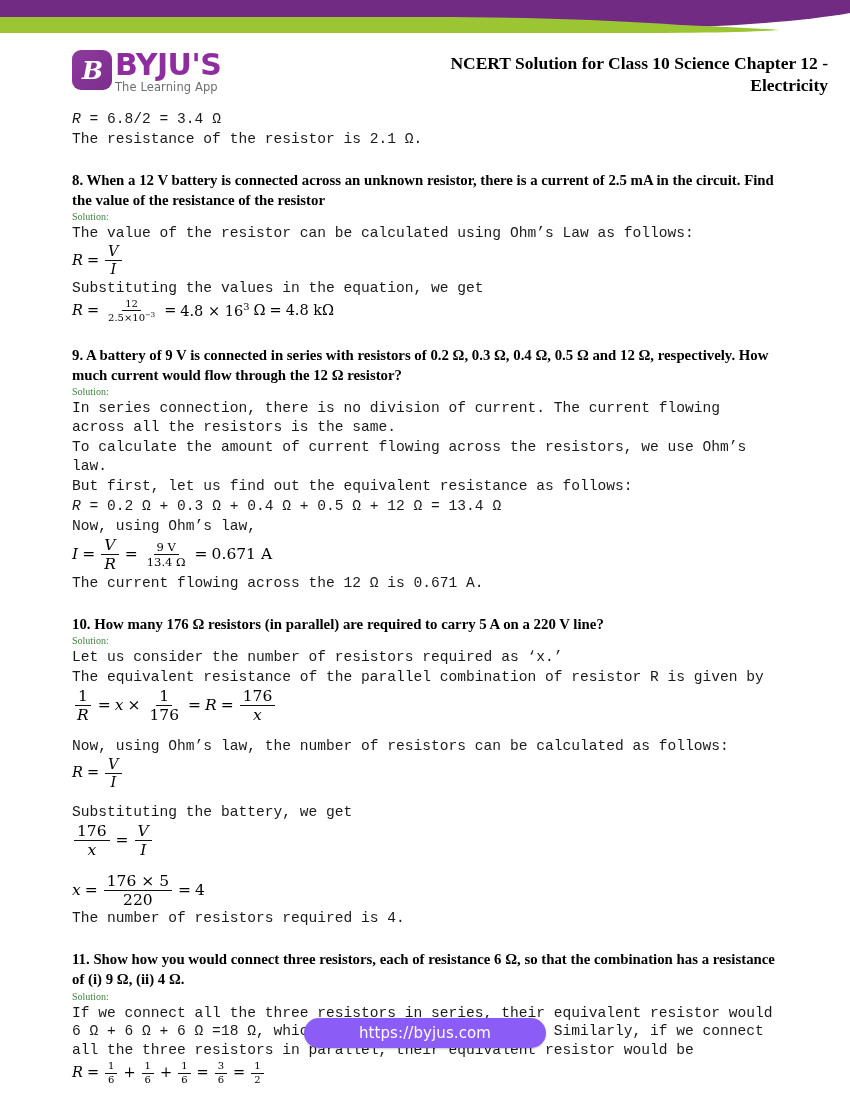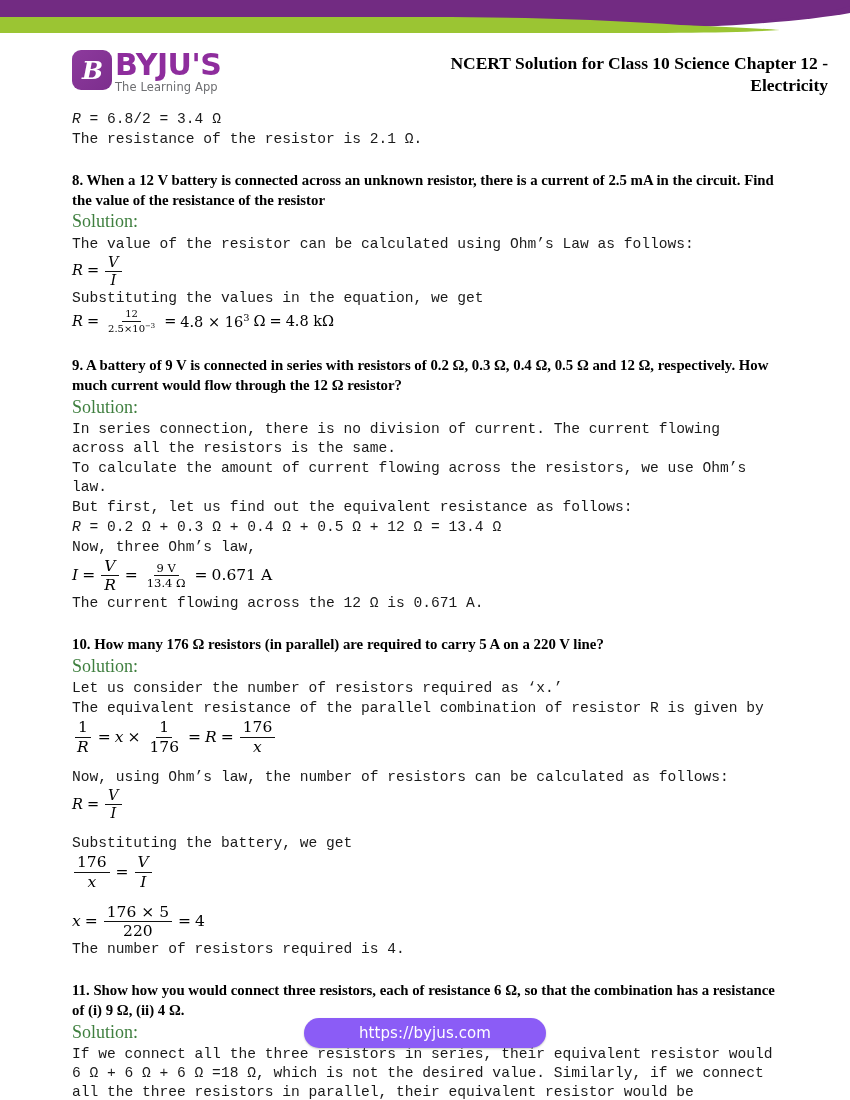--- a/index.html
+++ b/index.html
@@ -113,21 +113,21 @@
   }
   .q {
     font-weight: bold;
     font-size: 14.8px;
     line-height: 1.33;
     margin: 0;
     color: #000;
   }
   .sol {
     color: #3f7f3f;
-    font-size: 18px;
+    font-size: 10px;
     line-height: 1.30;
     margin: 0 0 1px 0;
   }
   .gap-lg { height: 21px; }
   .gap-md { height: 12px; }
 
   
   .math {
     font-family: "DejaVu Serif", serif;
     font-size: 14.5px;
@@ -253,21 +253,21 @@
 
   <p class="q">9. A battery of 9 V is connected in series with resistors of 0.2 Ω, 0.3 Ω, 0.4 Ω, 0.5 Ω and 12 Ω, respectively. How much current would flow through the 12 Ω resistor?</p>
   <p class="sol">Solution:</p>
   <p class="line">In series connection, there is no division of current. The current flowing across all the resistors is the same.</p>
   <p class="line">To calculate the amount of current flowing across the resistors, we use Ohm’s law.</p>
   <p class="line">But first, let us find out the equivalent resistance as follows:</p>
   <p class="line">
     <i>R</i>
     <span>= 0.2 Ω + 0.3 Ω + 0.4 Ω + 0.5 Ω + 12 Ω = 13.4 Ω</span>
   </p>
-  <p class="line">Now, three Ohm’s law,</p>
+  <p class="line">Now, using Ohm’s law,</p>
 
   <div class="math" style="font-size:15.5px;">
     <span class="it">I</span>
     <span>=</span>
     <span class="frac">
       <span class="num it">V</span>
       <span class="den it">R</span>
     </span>
     <span>=</span>
     <span class="frac small">

